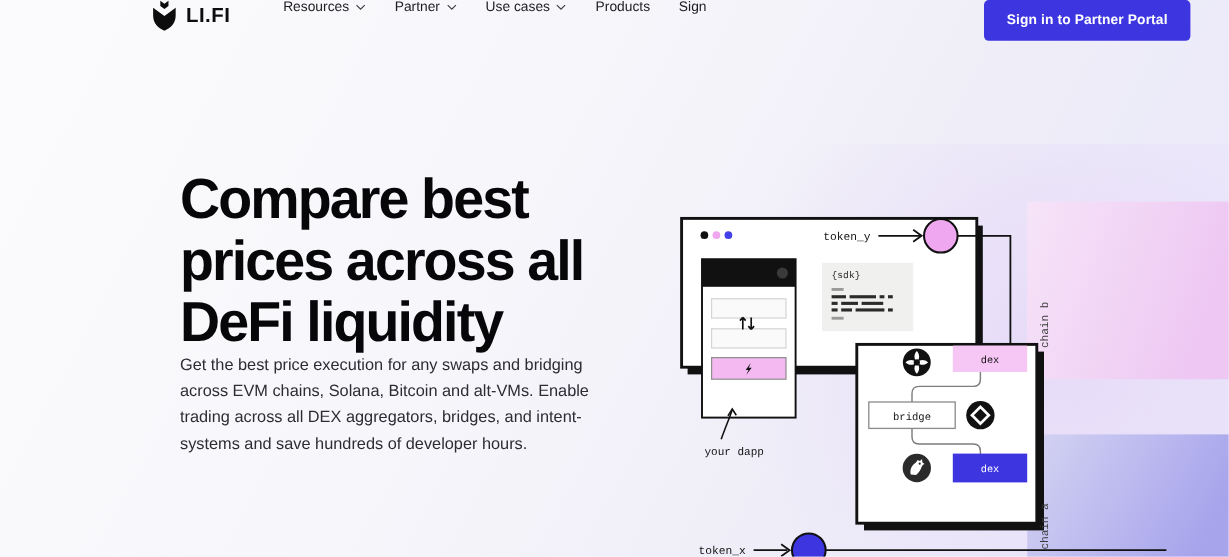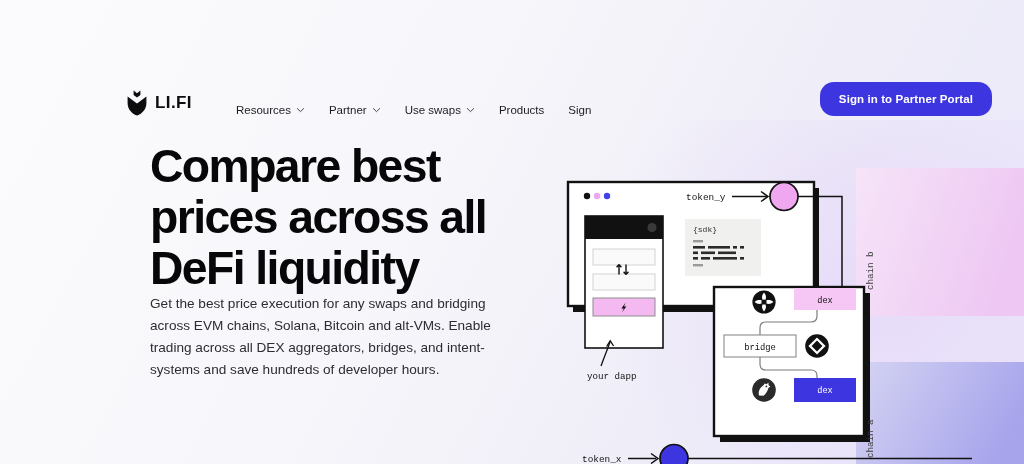--- a/index.html
+++ b/index.html
@@ -32,24 +32,23 @@
     right: -60px; top: 120px;
     width: 520px; height: 420px;
     background: radial-gradient(circle at 60% 40%, rgba(226,205,248,.55), rgba(226,205,248,0) 68%);
     z-index: 0;
   }
 
   
   .header {
     position: absolute; top: 0; left: 0; right: 0;
     height: 86px;
-    display: flex; align-items: flex-end;
+    display: flex; align-items: flex-start;
     padding: 0 32px 0 126px;
     z-index: 20;
-    margin-top: 30px;
   }
   .brand {
     display: flex; align-items: center; gap: 7px;
     margin-right: 44px;
   }
   .brand-mark { width: 22px; height: 26px; display: block; }
   .brand-name {
     font-size: 17px; font-weight: 700; letter-spacing: .4px;
     color: #0d0d0d;
   }
@@ -58,21 +57,21 @@
     display: flex; align-items: center; gap: 5px;
     font-size: 11.5px; color: #1c1c21; white-space: nowrap;
     cursor: pointer;
   }
   .caret { width: 9px; height: 6px; display: block; opacity: .85; }
   .cta {
     margin-left: auto;
     background: #3d36e0;
     color: #fff;
     font-size: 11.5px; font-weight: 700;
-    border: none; border-radius: 14px;
+    border: none; border-radius: 4px;
     padding: 11px 19px;
     cursor: pointer;
     white-space: nowrap;
     letter-spacing: .1px;
   }
 
   
   .hero {
     position: absolute;
     left: 150px; top: 140px;
@@ -135,21 +134,21 @@
     </div>
     <div class="nav-item">
       <span>Partner</span>
       <span>
         <svg class="caret" viewBox="0 0 10 7">
             <path d="M1 1.5 L5 5.4 L9 1.5" fill="none" stroke="#1c1c21" stroke-width="1.1"></path>
           </svg>
       </span>
     </div>
     <div class="nav-item">
-      <span>Use swaps</span>
+      <span>Use cases</span>
       <span>
         <svg class="caret" viewBox="0 0 10 7">
             <path d="M1 1.5 L5 5.4 L9 1.5" fill="none" stroke="#1c1c21" stroke-width="1.1"></path>
           </svg>
       </span>
     </div>
     <div class="nav-item">
       <span>Products</span>
     </div>
     <div class="nav-item">

